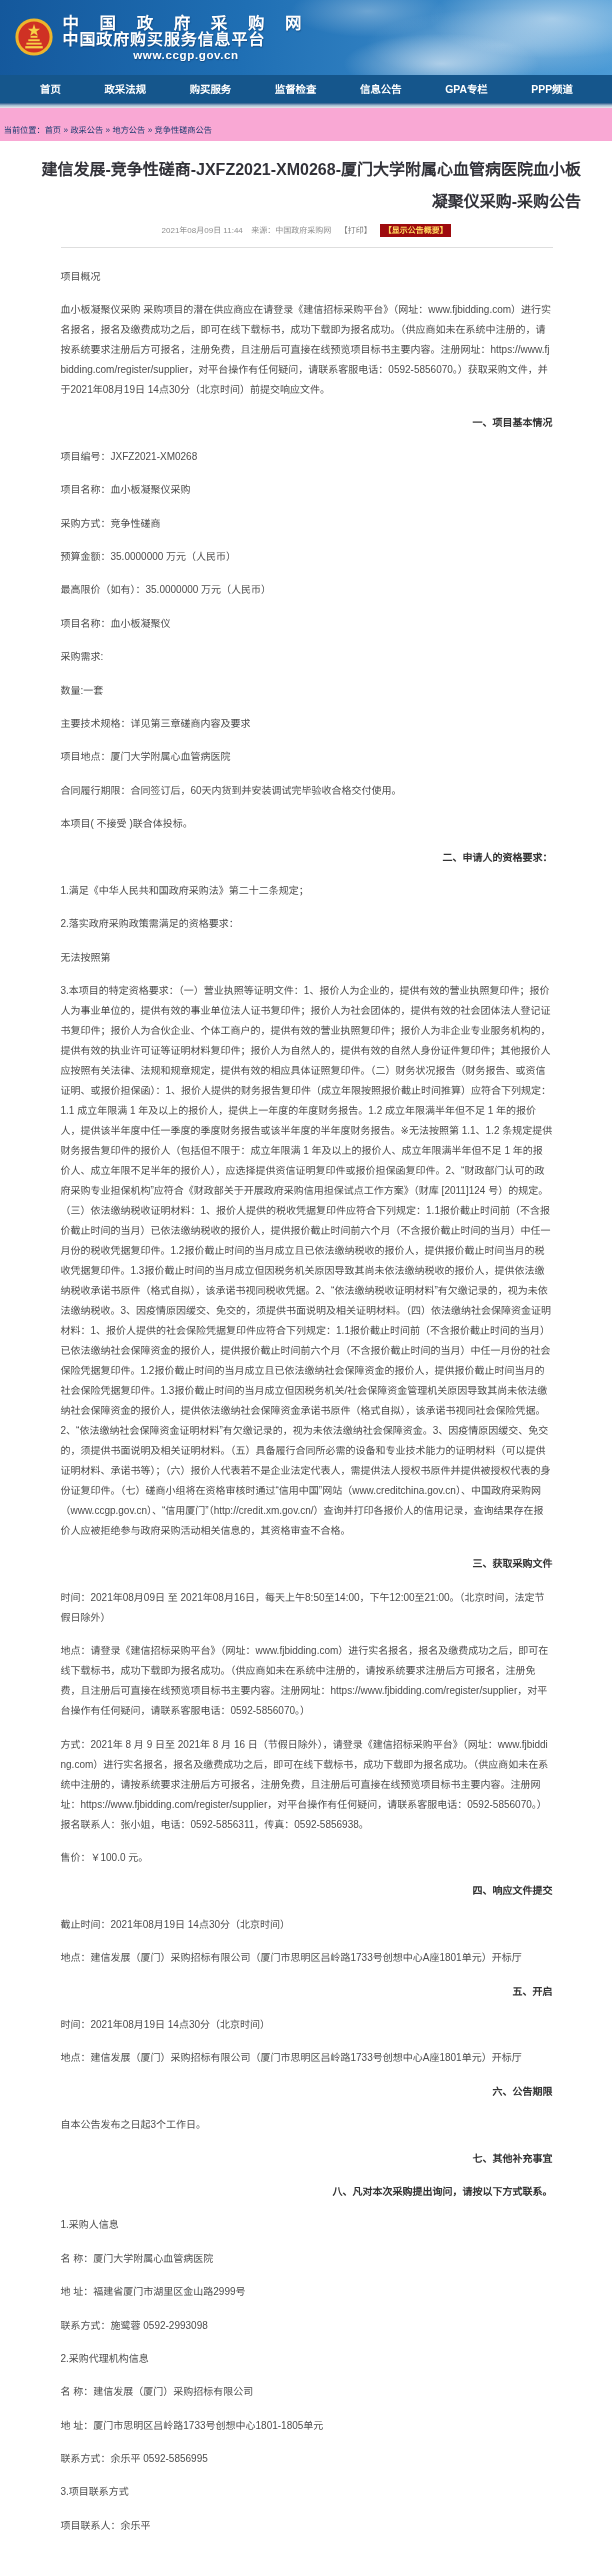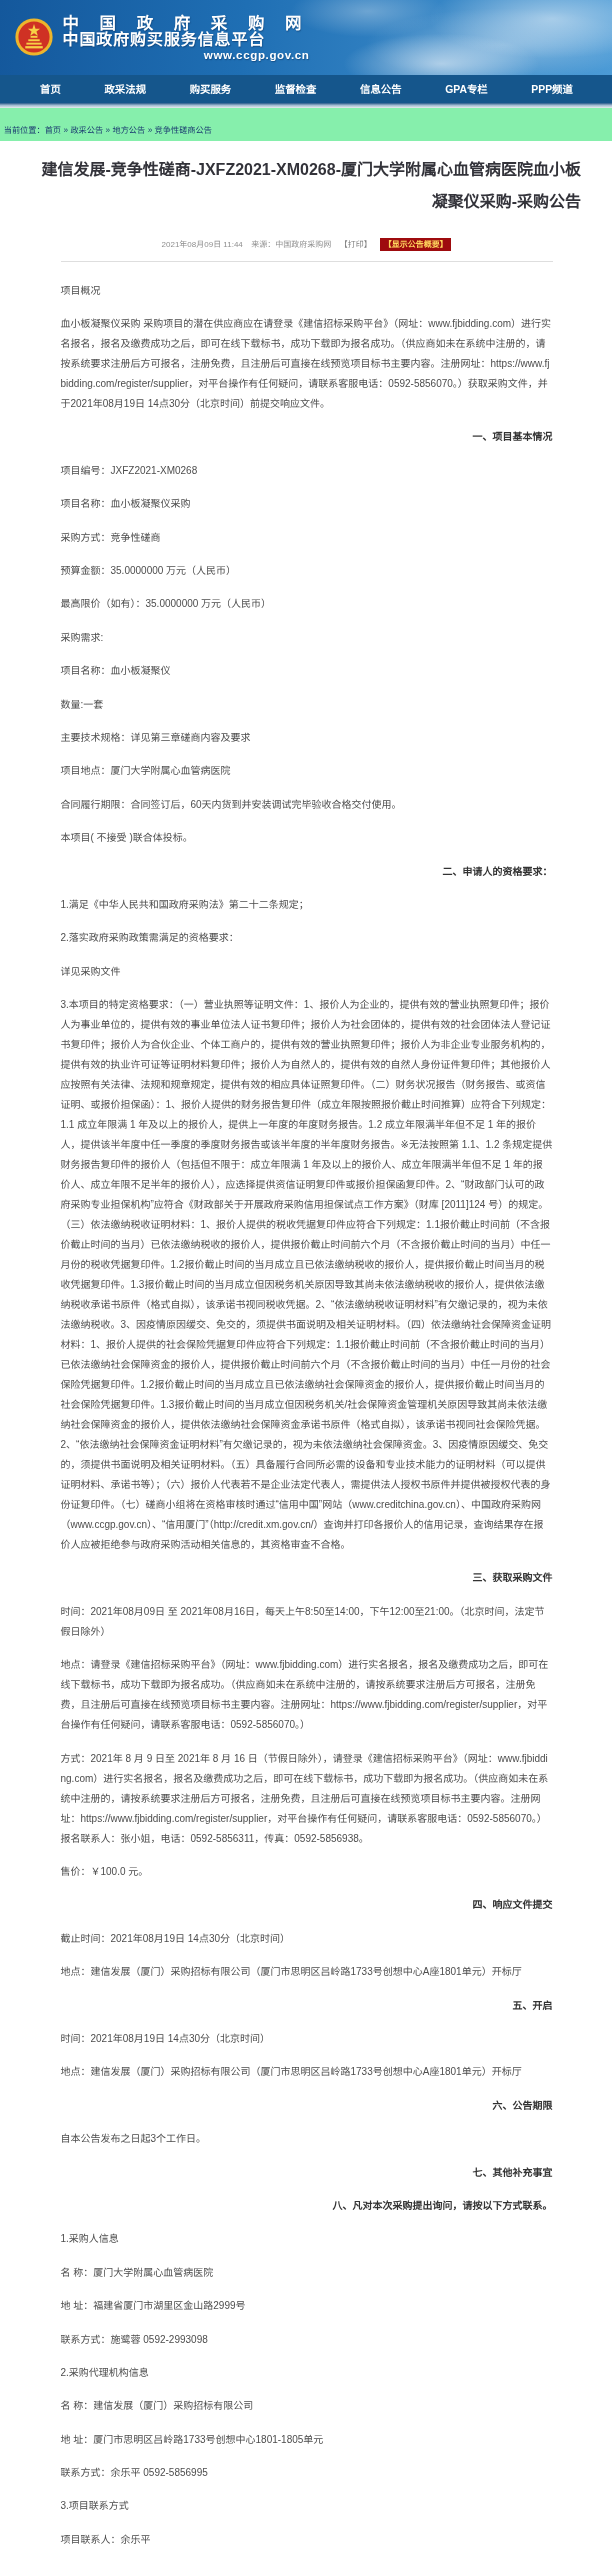--- a/index.html
+++ b/index.html
@@ -15,39 +15,39 @@
       radial-gradient(ellipse 171px 55px at 90% 25%, rgba(255,255,255,.50), transparent 72%),
       radial-gradient(ellipse 110px 37px at 60% 15%, rgba(255,255,255,.30), transparent 70%),
       radial-gradient(ellipse 183px 49px at 82% 60%, rgba(255,255,255,.35), transparent 75%),
       linear-gradient(95deg,#14589c 0%, #1f6fb4 40%, #4c9bd6 100%);
   }
   .banner-inner { display:flex; align-items:center; height:100%; padding-left:14.7px; }
   .emblem { flex:0 0 auto; margin-right:9.8px; }
   .site-text { color:#fff; text-shadow:0.6px 1.2px 1.2px rgba(0,30,70,.45); }
   .site-name { font-size:16.5px; font-weight:bold; letter-spacing:8px; line-height:18.3px; white-space:nowrap; }
   .site-sub  { font-size:16px; font-weight:bold; letter-spacing:0.9px; line-height:16px; white-space:nowrap; }
-  .site-url  { font-size:11.6px; font-weight:bold; letter-spacing:0.6px; line-height:13.4px; text-align:right; }
+  .site-url  { font-size:11.6px; font-weight:bold; letter-spacing:0.6px; line-height:13.4px; text-align:center; }
 
   
   .nav { height:27.5px; background:#15568c; display:flex; align-items:center;
     justify-content:space-around; padding:0 18.3px; }
   .nav-item { color:#fff; font-size:10.4px; font-weight:bold; cursor:pointer; white-space:nowrap; }
 
   
   .sub-strip { height:5.5px; background:linear-gradient(#27578a,#9fb9cf 45%,#e8ecef); }
-  .crumb-zone { background:#86efac; padding:14.7px 0 6.1px 3.7px; }
+  .crumb-zone { background:#f9a8d4; padding:14.7px 0 6.1px 3.7px; }
   .breadcrumb { font-size:8.2px; color:#1a3a70; }
   .breadcrumb .bc-link { cursor:pointer; }
   .bc-sep { color:#1a3a70; padding:0 2.4px; }
 
   
   .article-head { padding-top:13.4px; }
   .page-title { width:549px; margin:0 auto; text-align:right; font-size:16px; line-height:32px;
     font-weight:bold; color:#33333a; }
-  .meta { text-align:center; margin-top:20px; font-size:8px; color:#8f8f8f; }
+  .meta { text-align:center; margin-top:6px; font-size:8px; color:#8f8f8f; }
   .meta span { margin:0 3.1px; }
   .print-btn { color:#7c7c7c; cursor:pointer; }
   .summary-badge { background:#9e0b0e; color:#ffd75e; font-weight:bold; padding:1.8px 3.7px; cursor:pointer; }
   .head-divider { width:492px; margin:12.2px auto 0; border-bottom:0.6px solid #dedede; }
 
   
   .article-body { width:492px; margin:0 auto; padding:18.3px 0 24.4px; }
   .para { font-size:10px; line-height:20px; margin:0 0 13.4px; color:#4d4d4d;
     word-break:break-all; }
   .sec-heading { font-size:10px; line-height:20px; margin:0 0 13.4px; font-weight:bold; color:#333;text-align:right; }
@@ -106,31 +106,31 @@
 
   <div class="article-body">
       <p class="para">项目概况</p>
       <p class="para">血小板凝聚仪采购 采购项目的潜在供应商应在请登录《建信招标采购平台》（网址：www.fjbidding.com）进行实名报名，报名及缴费成功之后，即可在线下载标书，成功下载即为报名成功。（供应商如未在系统中注册的，请按系统要求注册后方可报名，注册免费，且注册后可直接在线预览项目标书主要内容。注册网址：https://www.fjbidding.com/register/supplier，对平台操作有任何疑问，请联系客服电话：0592-5856070。）获取采购文件，并于2021年08月19日 14点30分（北京时间）前提交响应文件。</p>
       <h3 class="sec-heading">一、项目基本情况</h3>
       <p class="para">项目编号：JXFZ2021-XM0268</p>
       <p class="para">项目名称：血小板凝聚仪采购</p>
       <p class="para">采购方式：竞争性磋商</p>
       <p class="para">预算金额：35.0000000 万元（人民币）</p>
       <p class="para">最高限价（如有）：35.0000000 万元（人民币）</p>
+      <p class="para">项目名称：血小板凝聚仪</p>
       <p class="para">采购需求:</p>
-      <p class="para">项目名称：血小板凝聚仪</p>
       <p class="para">数量:一套</p>
       <p class="para">主要技术规格：详见第三章磋商内容及要求</p>
       <p class="para">项目地点：厦门大学附属心血管病医院</p>
       <p class="para">合同履行期限：合同签订后，60天内货到并安装调试完毕验收合格交付使用。</p>
       <p class="para">本项目( 不接受 )联合体投标。</p>
       <h3 class="sec-heading">二、申请人的资格要求：</h3>
       <p class="para">1.满足《中华人民共和国政府采购法》第二十二条规定；</p>
       <p class="para">2.落实政府采购政策需满足的资格要求：</p>
-      <p class="para">详见采购文件</p>
+      <p class="para">无法按照第</p>
       <p class="para">3.本项目的特定资格要求：（一）营业执照等证明文件：1、报价人为企业的，提供有效的营业执照复印件；报价人为事业单位的，提供有效的事业单位法人证书复印件；报价人为社会团体的，提供有效的社会团体法人登记证书复印件；报价人为合伙企业、个体工商户的，提供有效的营业执照复印件；报价人为非企业专业服务机构的，提供有效的执业许可证等证明材料复印件；报价人为自然人的，提供有效的自然人身份证件复印件；其他报价人应按照有关法律、法规和规章规定，提供有效的相应具体证照复印件。（二）财务状况报告（财务报告、或资信证明、或报价担保函）：1、报价人提供的财务报告复印件（成立年限按照报价截止时间推算）应符合下列规定：1.1 成立年限满 1 年及以上的报价人，提供上一年度的年度财务报告。1.2 成立年限满半年但不足 1 年的报价人，提供该半年度中任一季度的季度财务报告或该半年度的半年度财务报告。※无法按照第 1.1、1.2 条规定提供财务报告复印件的报价人（包括但不限于：成立年限满 1 年及以上的报价人、成立年限满半年但不足 1 年的报价人、成立年限不足半年的报价人），应选择提供资信证明复印件或报价担保函复印件。2、“财政部门认可的政府采购专业担保机构”应符合《财政部关于开展政府采购信用担保试点工作方案》（财库 [2011]124 号）的规定。（三）依法缴纳税收证明材料：1、报价人提供的税收凭据复印件应符合下列规定：1.1报价截止时间前（不含报价截止时间的当月）已依法缴纳税收的报价人，提供报价截止时间前六个月（不含报价截止时间的当月）中任一月份的税收凭据复印件。1.2报价截止时间的当月成立且已依法缴纳税收的报价人，提供报价截止时间当月的税收凭据复印件。1.3报价截止时间的当月成立但因税务机关原因导致其尚未依法缴纳税收的报价人，提供依法缴纳税收承诺书原件（格式自拟），该承诺书视同税收凭据。2、“依法缴纳税收证明材料”有欠缴记录的，视为未依法缴纳税收。3、因疫情原因缓交、免交的，须提供书面说明及相关证明材料。（四）依法缴纳社会保障资金证明材料：1、报价人提供的社会保险凭据复印件应符合下列规定：1.1报价截止时间前（不含报价截止时间的当月）已依法缴纳社会保障资金的报价人，提供报价截止时间前六个月（不含报价截止时间的当月）中任一月份的社会保险凭据复印件。1.2报价截止时间的当月成立且已依法缴纳社会保障资金的报价人，提供报价截止时间当月的社会保险凭据复印件。1.3报价截止时间的当月成立但因税务机关/社会保障资金管理机关原因导致其尚未依法缴纳社会保障资金的报价人，提供依法缴纳社会保障资金承诺书原件（格式自拟），该承诺书视同社会保险凭据。2、“依法缴纳社会保障资金证明材料”有欠缴记录的，视为未依法缴纳社会保障资金。3、因疫情原因缓交、免交的，须提供书面说明及相关证明材料。（五）具备履行合同所必需的设备和专业技术能力的证明材料（可以提供证明材料、承诺书等）；（六）报价人代表若不是企业法定代表人，需提供法人授权书原件并提供被授权代表的身份证复印件。（七）磋商小组将在资格审核时通过“信用中国”网站（www.creditchina.gov.cn）、中国政府采购网（www.ccgp.gov.cn）、“信用厦门”（http://credit.xm.gov.cn/）查询并打印各报价人的信用记录，查询结果存在报价人应被拒绝参与政府采购活动相关信息的，其资格审查不合格。</p>
       <h3 class="sec-heading">三、获取采购文件</h3>
       <p class="para">时间：2021年08月09日 至 2021年08月16日，每天上午8:50至14:00，下午12:00至21:00。（北京时间，法定节假日除外）</p>
       <p class="para">地点：请登录《建信招标采购平台》（网址：www.fjbidding.com）进行实名报名，报名及缴费成功之后，即可在线下载标书，成功下载即为报名成功。（供应商如未在系统中注册的，请按系统要求注册后方可报名，注册免费，且注册后可直接在线预览项目标书主要内容。注册网址：https://www.fjbidding.com/register/supplier，对平台操作有任何疑问，请联系客服电话：0592-5856070。）</p>
       <p class="para">方式：2021年 8 月 9 日至 2021年 8 月 16 日（节假日除外），请登录《建信招标采购平台》（网址：www.fjbidding.com）进行实名报名，报名及缴费成功之后，即可在线下载标书，成功下载即为报名成功。（供应商如未在系统中注册的，请按系统要求注册后方可报名，注册免费，且注册后可直接在线预览项目标书主要内容。注册网址：https://www.fjbidding.com/register/supplier，对平台操作有任何疑问，请联系客服电话：0592-5856070。）报名联系人：张小姐，电话：0592-5856311，传真：0592-5856938。</p>
       <p class="para">售价：￥100.0 元。</p>
       <h3 class="sec-heading">四、响应文件提交</h3>
       <p class="para">截止时间：2021年08月19日 14点30分（北京时间）</p>
       <p class="para">地点：建信发展（厦门）采购招标有限公司（厦门市思明区吕岭路1733号创想中心A座1801单元）开标厅</p>
       <h3 class="sec-heading">五、开启</h3>

